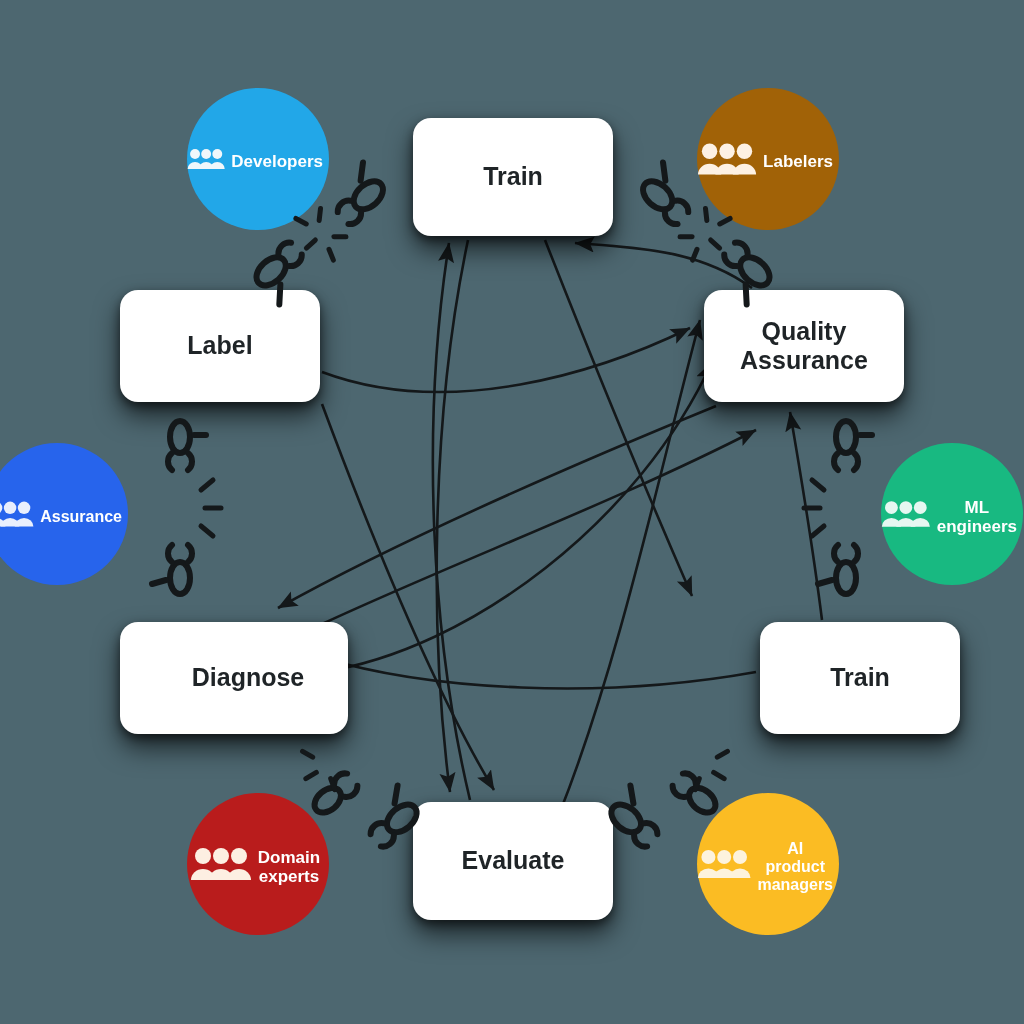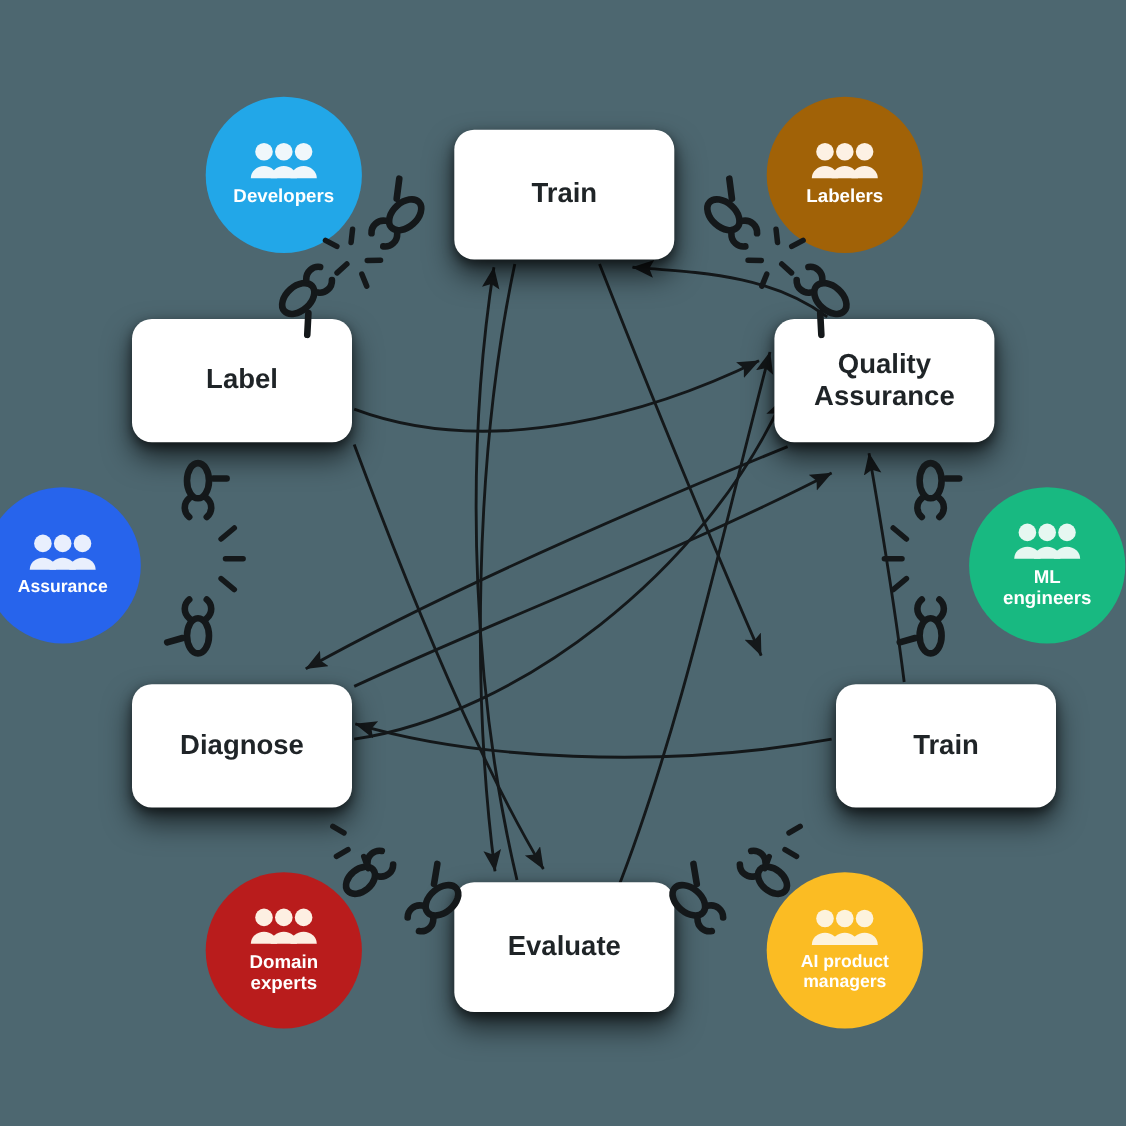--- a/index.html
+++ b/index.html
@@ -21,29 +21,29 @@
     color:#1f2427;
     font-weight:bold;
     font-size:25px;
     line-height:1.18;
     box-shadow:0 14px 26px rgba(0,0,0,0.62), 0 4px 10px rgba(0,0,0,0.5);
     z-index:6;
   }
   #box-label    {left:413px; top:118px; width:200px; height:118px;}
   #box-curate   {left:120px; top:290px; width:200px; height:112px;}
   #box-qa       {left:704px; top:290px; width:200px; height:112px;}
-  #box-diagnose {left:120px; top:622px; width:200px; height:112px;}
+  #box-diagnose {left:120px; top:622px; width:200px; height:112px;padding-left:28px;}
   #box-train    {left:760px; top:622px; width:200px; height:112px;}
   #box-evaluate {left:413px; top:802px; width:200px; height:118px;}
 
   
   .circle{
     position:absolute;
     border-radius:50%;
-    display:flex;flex-direction:column;
+    display:flex;flex-direction:row;
     align-items:center;justify-content:center;
     color:#ffffff;
     font-weight:bold;
     text-align:center;
     z-index:7;
   }
   .circle .cap{
     font-size:17px;line-height:1.14;
     margin-top:6px;
     padding:0 6px;

